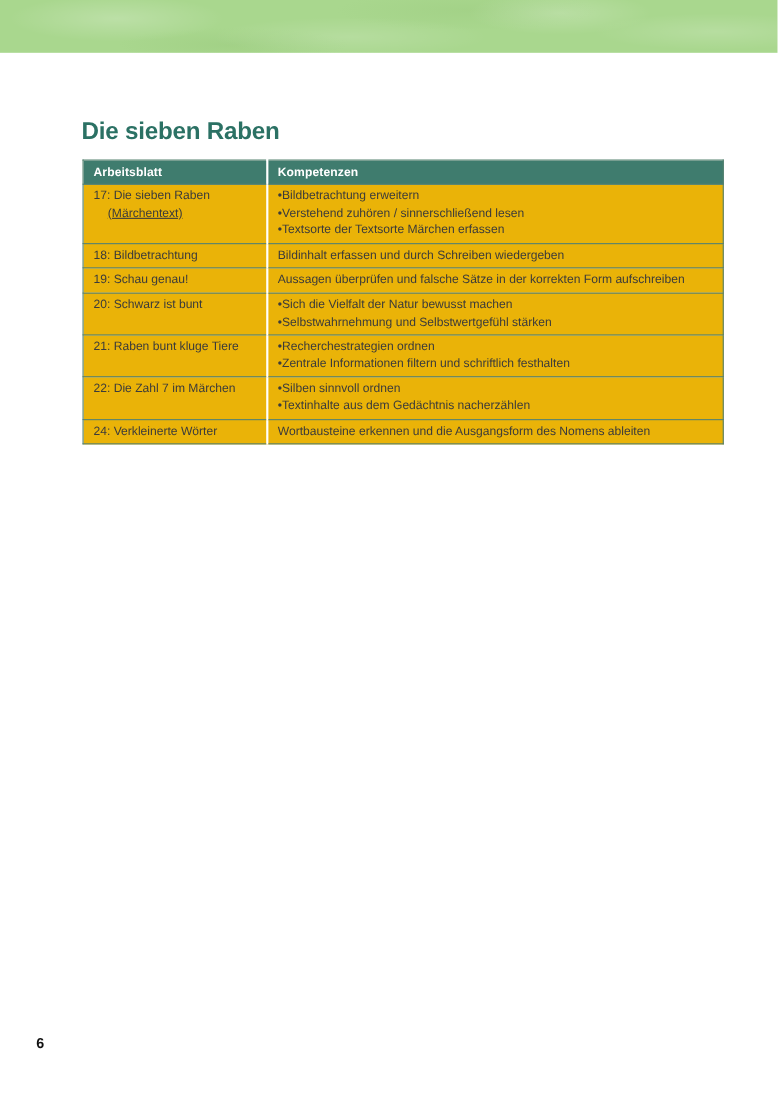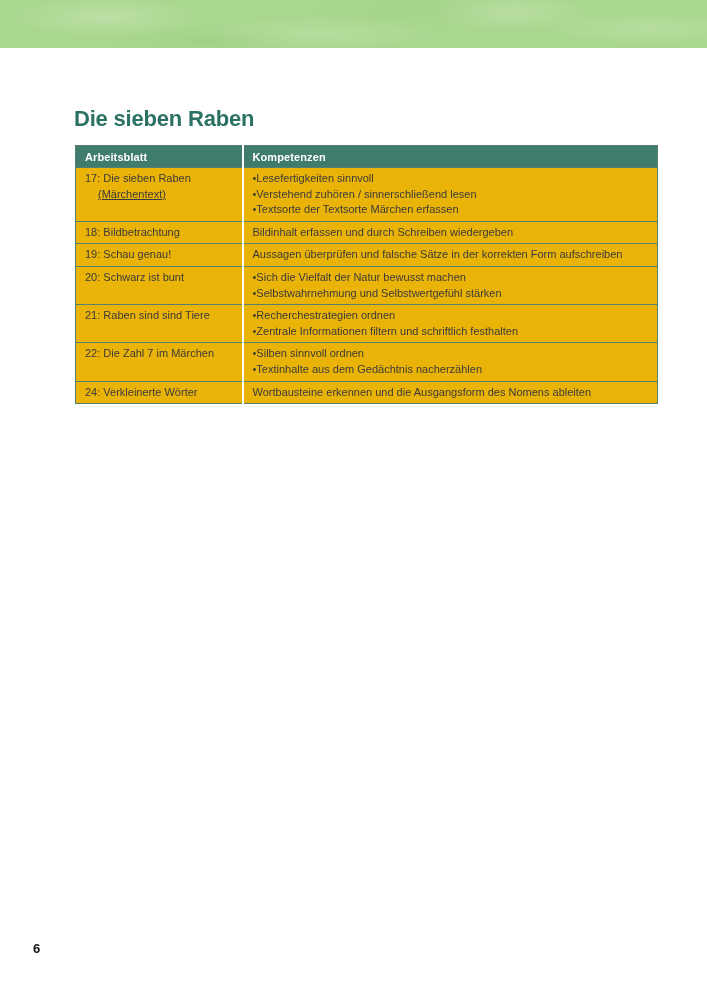--- a/index.html
+++ b/index.html
@@ -90,21 +90,21 @@
         <th class="col2">Kompetenzen</th>
       </tr>
     </thead>
     <tbody>
       <tr>
         <td class="col1">
           <div class="line">17: Die sieben Raben</div>
           <div class="line indent">(Märchentext)</div>
         </td>
         <td class="col2">
-          <div class="line bullet">Lesefertigkeiten sinnvoll</div>
+          <div class="line bullet">Bildbetrachtung erweitern</div>
           <div class="line bullet">Verstehend zuhören / sinnerschließend lesen</div>
           <div class="line bullet">Textsorte der Textsorte Märchen erfassen</div>
         </td>
       </tr>
       <tr>
         <td class="col1">
           <div class="line">18: Bildbetrachtung</div>
         </td>
         <td class="col2">
           <div class="line">Bildinhalt erfassen und durch Schreiben wiedergeben</div>
@@ -122,21 +122,21 @@
         <td class="col1">
           <div class="line">20: Schwarz ist bunt</div>
         </td>
         <td class="col2">
           <div class="line bullet">Sich die Vielfalt der Natur bewusst machen</div>
           <div class="line bullet">Selbstwahrnehmung und Selbstwertgefühl stärken</div>
         </td>
       </tr>
       <tr>
         <td class="col1">
-          <div class="line">21: Raben sind sind Tiere</div>
+          <div class="line">21: Raben bunt kluge Tiere</div>
         </td>
         <td class="col2">
           <div class="line bullet">Recherchestrategien ordnen</div>
           <div class="line bullet">Zentrale Informationen filtern und schriftlich festhalten</div>
         </td>
       </tr>
       <tr>
         <td class="col1">
           <div class="line">22: Die Zahl 7 im Märchen</div>
         </td>

